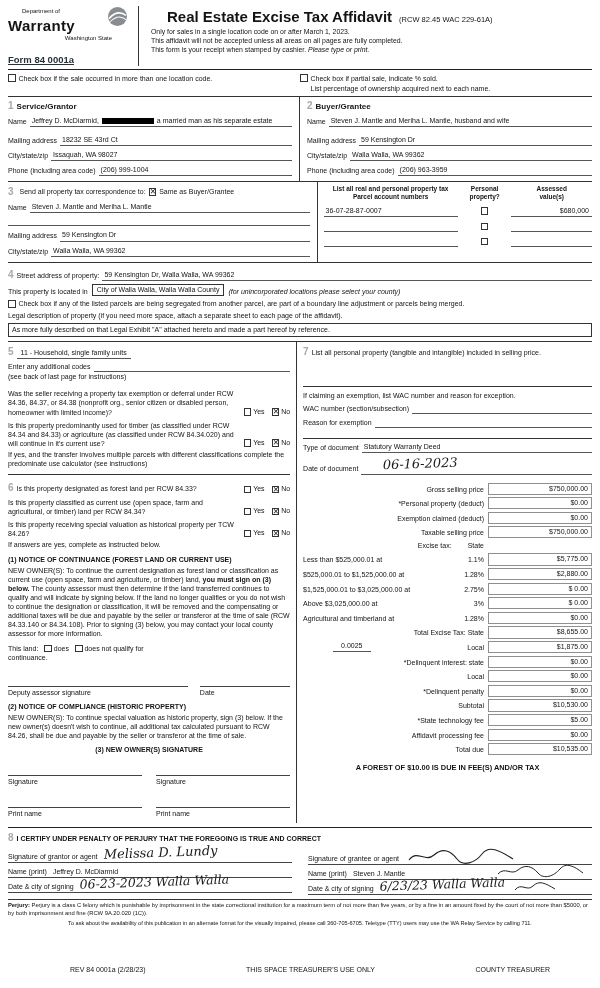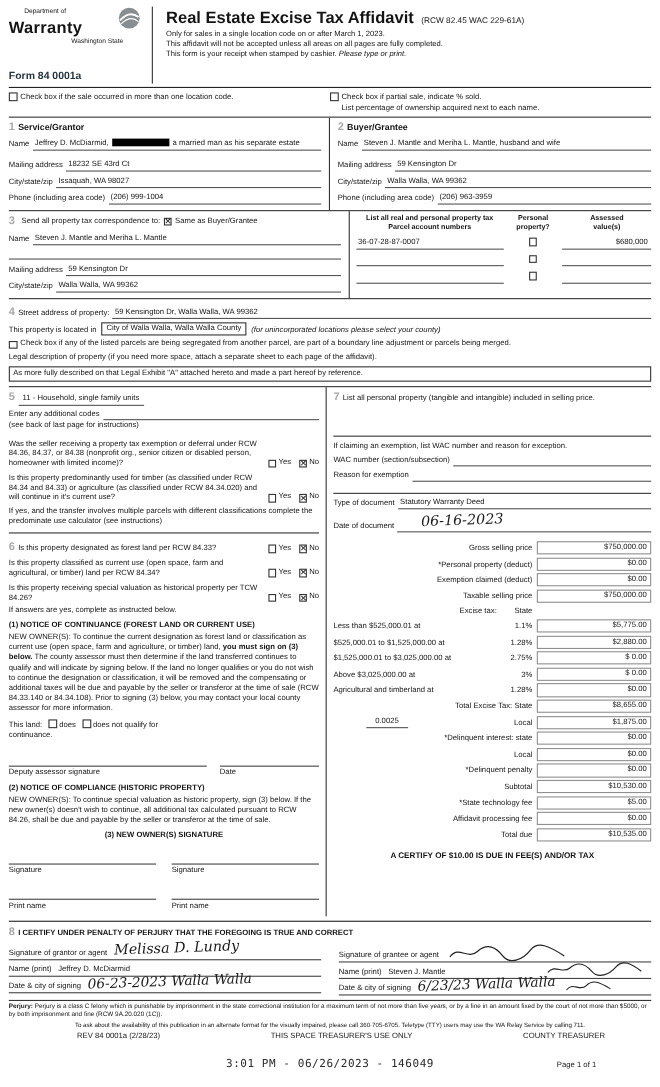--- a/index.html
+++ b/index.html
@@ -12,25 +12,25 @@
   .snum { color:#a8a8a8; font-weight:bold; font-size:10px; margin-right:3px; flex:none; }
   .cb { display:inline-block; width:7.5px; height:7.5px; border:1px solid #333; position:relative;
         vertical-align:-1px; flex:none; background:#fff; }
   .cb.checked::before { content:"\2715"; position:absolute; left:0; top:-1px; font-size:7.5px; line-height:8px; color:#111; }
   
   .header { display:flex; gap:8px; padding-bottom:3px; border-bottom:1.5px solid #222; }
   .logo-block { width:122px; flex:none; position:relative; padding-top:2px; }
   .dept-small { font-size:6px; padding-left:14px; }
   .dept-name { font-size:15px; font-weight:bold; letter-spacing:.3px; }
   .dept-sub { font-size:6px; text-align:right; padding-right:18px; }
-  .form-no { font-size:9.5px; font-weight:bold; margin-top:21px; color:#24323c; }
+  .form-no { font-size:9.5px; font-weight:bold; margin-top:11px; color:#24323c;text-decoration:underline; }
   .logo-mark { position:absolute; right:2px; top:0; }
   .vdiv { border-left:1px solid #333; }
   .title-block { flex:1; padding-left:4px; padding-top:1px; }
-  .main-title { font-size:15px; font-weight:bold; }
+  .main-title { font-size:15px; font-weight:bold;margin-left:16px; }
   .rcw { font-size:7.5px; margin-left:5px; }
   .note { font-size:6.9px; line-height:1.35; }
   
   .topcb { display:flex; padding:4px 0 3px; border-bottom:1px solid #333; }
   .topcb .half { width:50%; display:flex; gap:3px; align-items:flex-start; }
   
   .field { display:flex; align-items:flex-end; margin-top:4px; }
   .flabel { flex:none; margin-right:3px; padding-bottom:1px; }
   .fval { flex:1; border-bottom:1px solid #555; padding:0 2px 1px; white-space:nowrap; overflow:visible; min-height:9px; }
   .redact { display:inline-block; width:52px; height:6.5px; background:#000; margin:0 3px; vertical-align:-1px; }
@@ -494,21 +494,21 @@
         <div class="taxrow">
           <div class="tlabel">Affidavit processing fee</div>
           <div class="tval">$0.00</div>
         </div>
         <div class="taxrow">
           <div class="tlabel">Total due</div>
           <div class="tval">$10,535.00</div>
         </div>
       </div>
 
-      <div class="mindue">A CERTIFY OF $10.00 IS DUE IN FEE(S) AND/OR TAX</div>
+      <div class="mindue">A FOREST OF $10.00 IS DUE IN FEE(S) AND/OR TAX</div>
     </div>
   </div>
 
   <div class="sec8">
     <div class="certline">
       <span class="snum">8</span>
       <span class="bold">I CERTIFY UNDER PENALTY OF PERJURY THAT THE FOREGOING IS TRUE AND CORRECT</span>
     </div>
     <div class="cert-cols">
       <div class="cert-col">
@@ -554,19 +554,15 @@
     <div><span class="bold">Perjury:</span><span> Perjury is a class C felony which is punishable by imprisonment in the state correctional institution for a maximum term of not more than five years, or by a fine in an amount fixed by the court of not more than $5000, or by both imprisonment and fine (RCW 9A.20.020 (1C)).</span></div>
     <div class="alt">To ask about the availability of this publication in an alternate format for the visually impaired, please call 360-705-6705. Teletype (TTY) users may use the WA Relay Service by calling 711.</div>
   </div>
 
   <div class="footer">
     <div class="footrow1">
       <span>REV 84 0001a (2/28/23)</span>
       <span>THIS SPACE TREASURER'S USE ONLY</span>
       <span>COUNTY TREASURER</span>
     </div>
-    <div class="footrow2">
-      <span class="stamp">3:01 PM - 06/26/2023 - 146049</span>
-      <span class="pageno">Page 1 of 1</span>
-    </div>
   </div>
 
 </div>
 
 </body></html>

